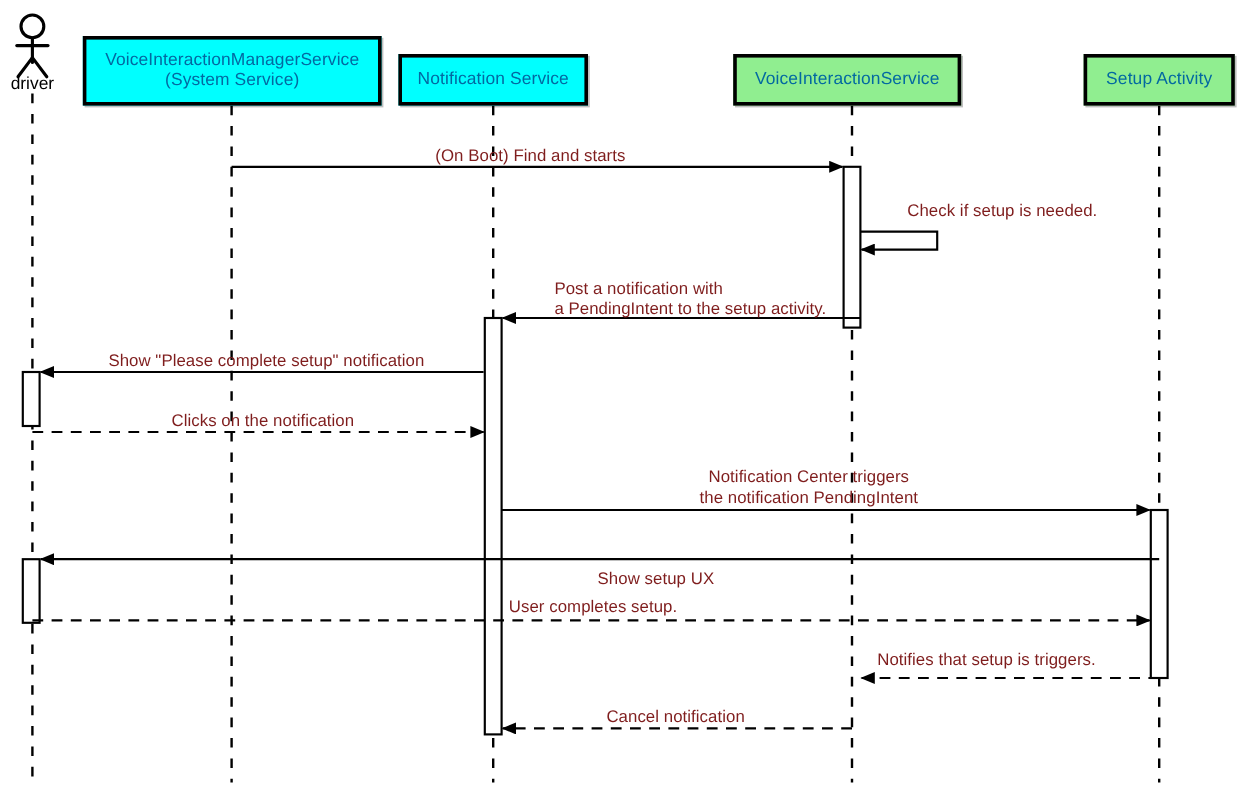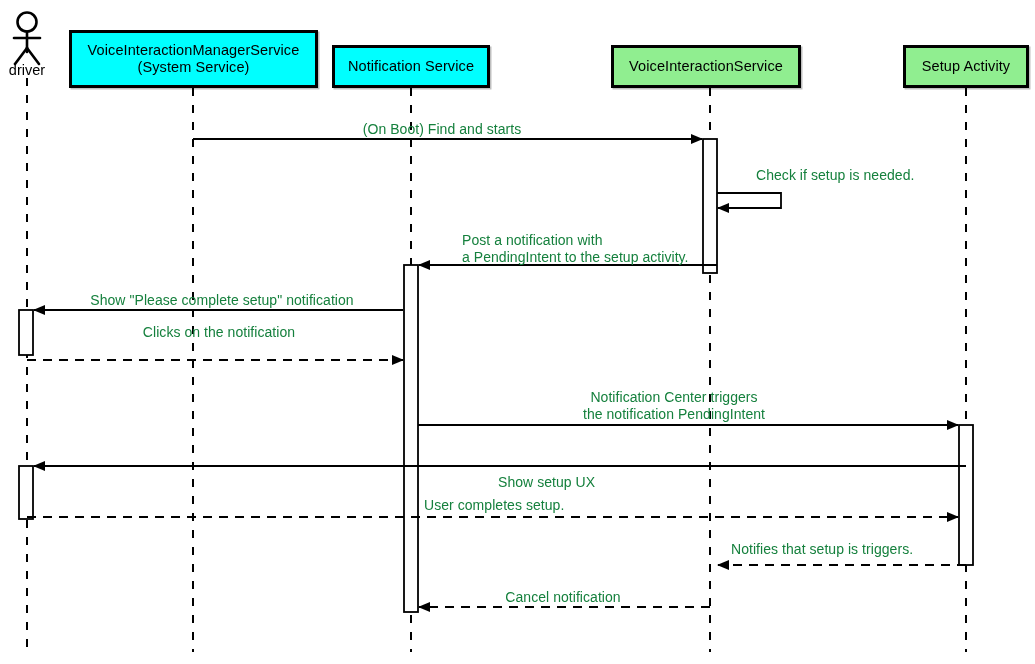--- a/index.html
+++ b/index.html
@@ -30,37 +30,37 @@
   .lifeline-box {
     position: absolute;
     box-sizing: border-box;
     border: 3px solid #000000;
     display: flex;
     align-items: center;
     justify-content: center;
     text-align: center;
     font-size: 14.5px;
     line-height: 17px;
-    color: #000000;
+    color: #0369a1;
     letter-spacing: 0.1px;
     white-space: pre-line;
     box-shadow: 1.5px 1.5px 0 rgba(0,0,0,0.25);
   }
   .actor-label {
     position: absolute;
     font-size: 14.5px;
     color: #000000;
     text-align: center;
     white-space: nowrap;
   }
   .msg-label {
     position: absolute;
     font-size: 14px;
     line-height: 17px;
-    color: #15803d;
+    color: #7f1d1d;
     white-space: pre-line;
     letter-spacing: 0.05px;
   }
   .msg-label.center { text-align: center; transform: translateX(-50%); }
   .msg-label.left   { text-align: left; }
 </style>
 </head>
 <body>
 
 <div id="diagram-root">
@@ -118,21 +118,21 @@
       <div class="lifeline-box" style="left: 332px; top: 45px; width: 158px; height: 43px; background: rgb(0, 255, 255);">Notification Service</div>
       <div class="lifeline-box" style="left: 611px; top: 45px; width: 190px; height: 43px; background: rgb(144, 238, 144);">VoiceInteractionService</div>
       <div class="lifeline-box" style="left: 903px; top: 45px; width: 126px; height: 43px; background: rgb(144, 238, 144);">Setup Activity</div>
     </div>
   <div id="labels-layer">
       <div class="msg-label center" style="left: 442px; top: 121px;">(On Boot) Find and starts</div>
       <div class="msg-label left" style="left: 731px; top: 167px; margin-left: 25px;">Check if setup is needed.</div>
       <div class="msg-label left" style="left: 462px; top: 232px;">Post a notification with
 a PendingIntent to the setup activity.</div>
       <div class="msg-label center" style="left: 222px; top: 292px;">Show "Please complete setup" notification</div>
-      <div class="msg-label center" style="left: 219px; top: 324px;">Clicks on the notification</div>
+      <div class="msg-label center" style="left: 219px; top: 342px;">Clicks on the notification</div>
       <div class="msg-label center" style="left: 674px; top: 389px;">Notification Center triggers
 the notification PendingIntent</div>
       <div class="msg-label left" style="left: 498px; top: 450px; margin-top: 24px;">Show setup UX</div>
       <div class="msg-label left" style="left: 424px; top: 497px;">User completes setup.</div>
       <div class="msg-label left" style="left: 731px; top: 541px;">Notifies that setup is triggers.</div>
       <div class="msg-label center" style="left: 563px; top: 589px;">Cancel notification</div>
     </div>
 
 </div>
 

